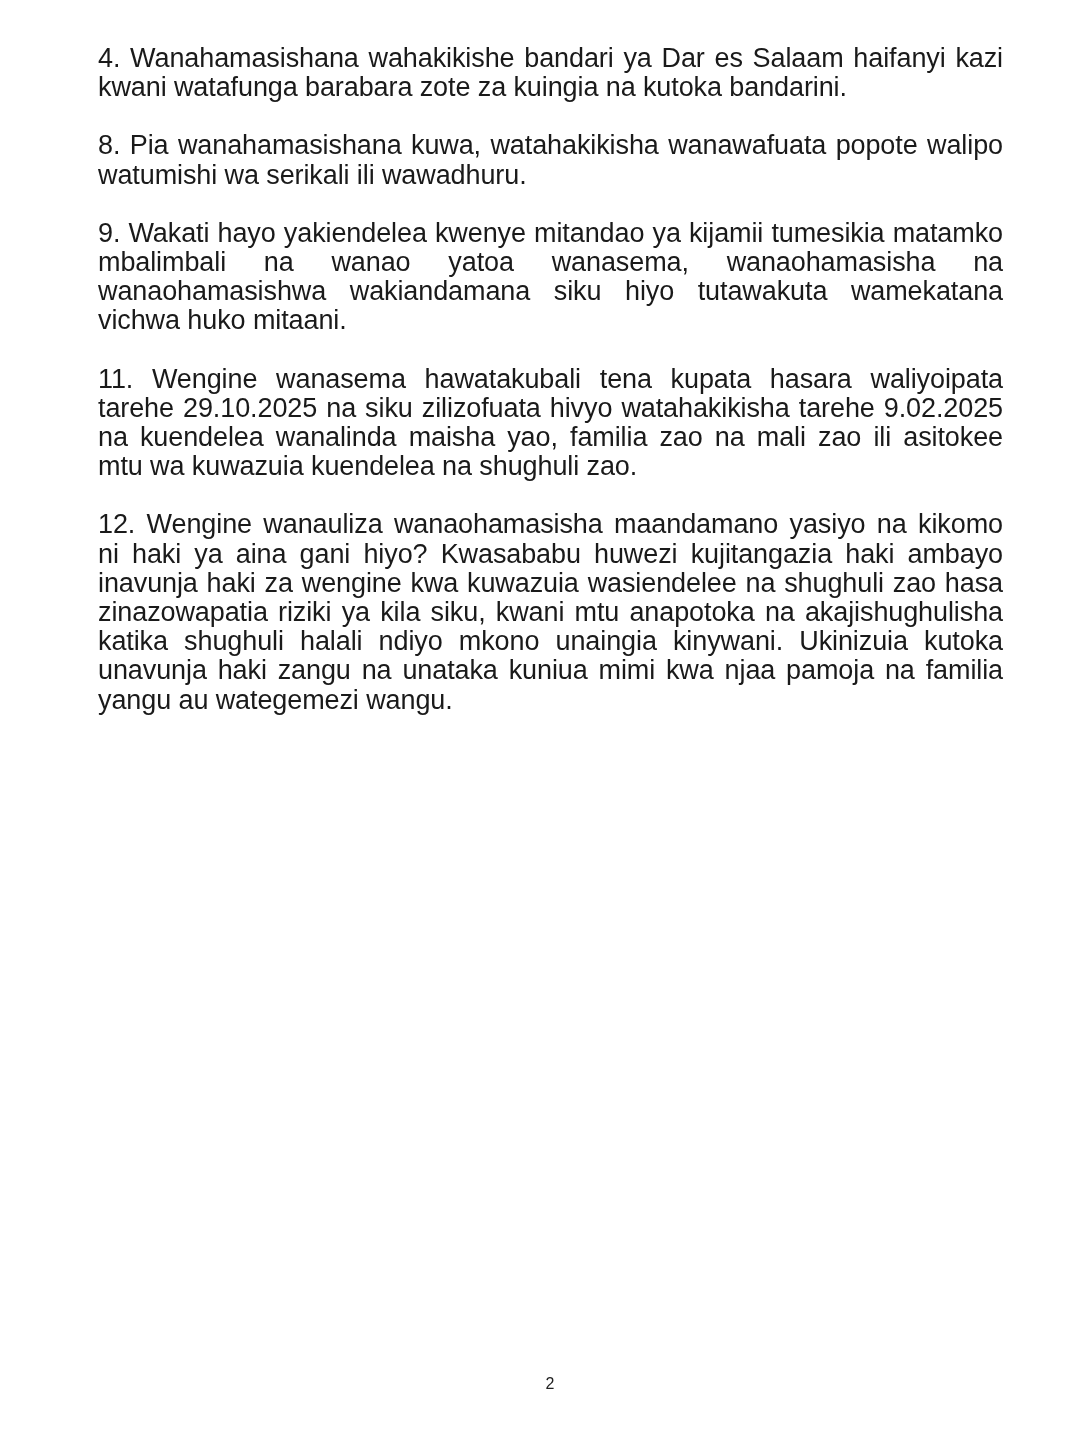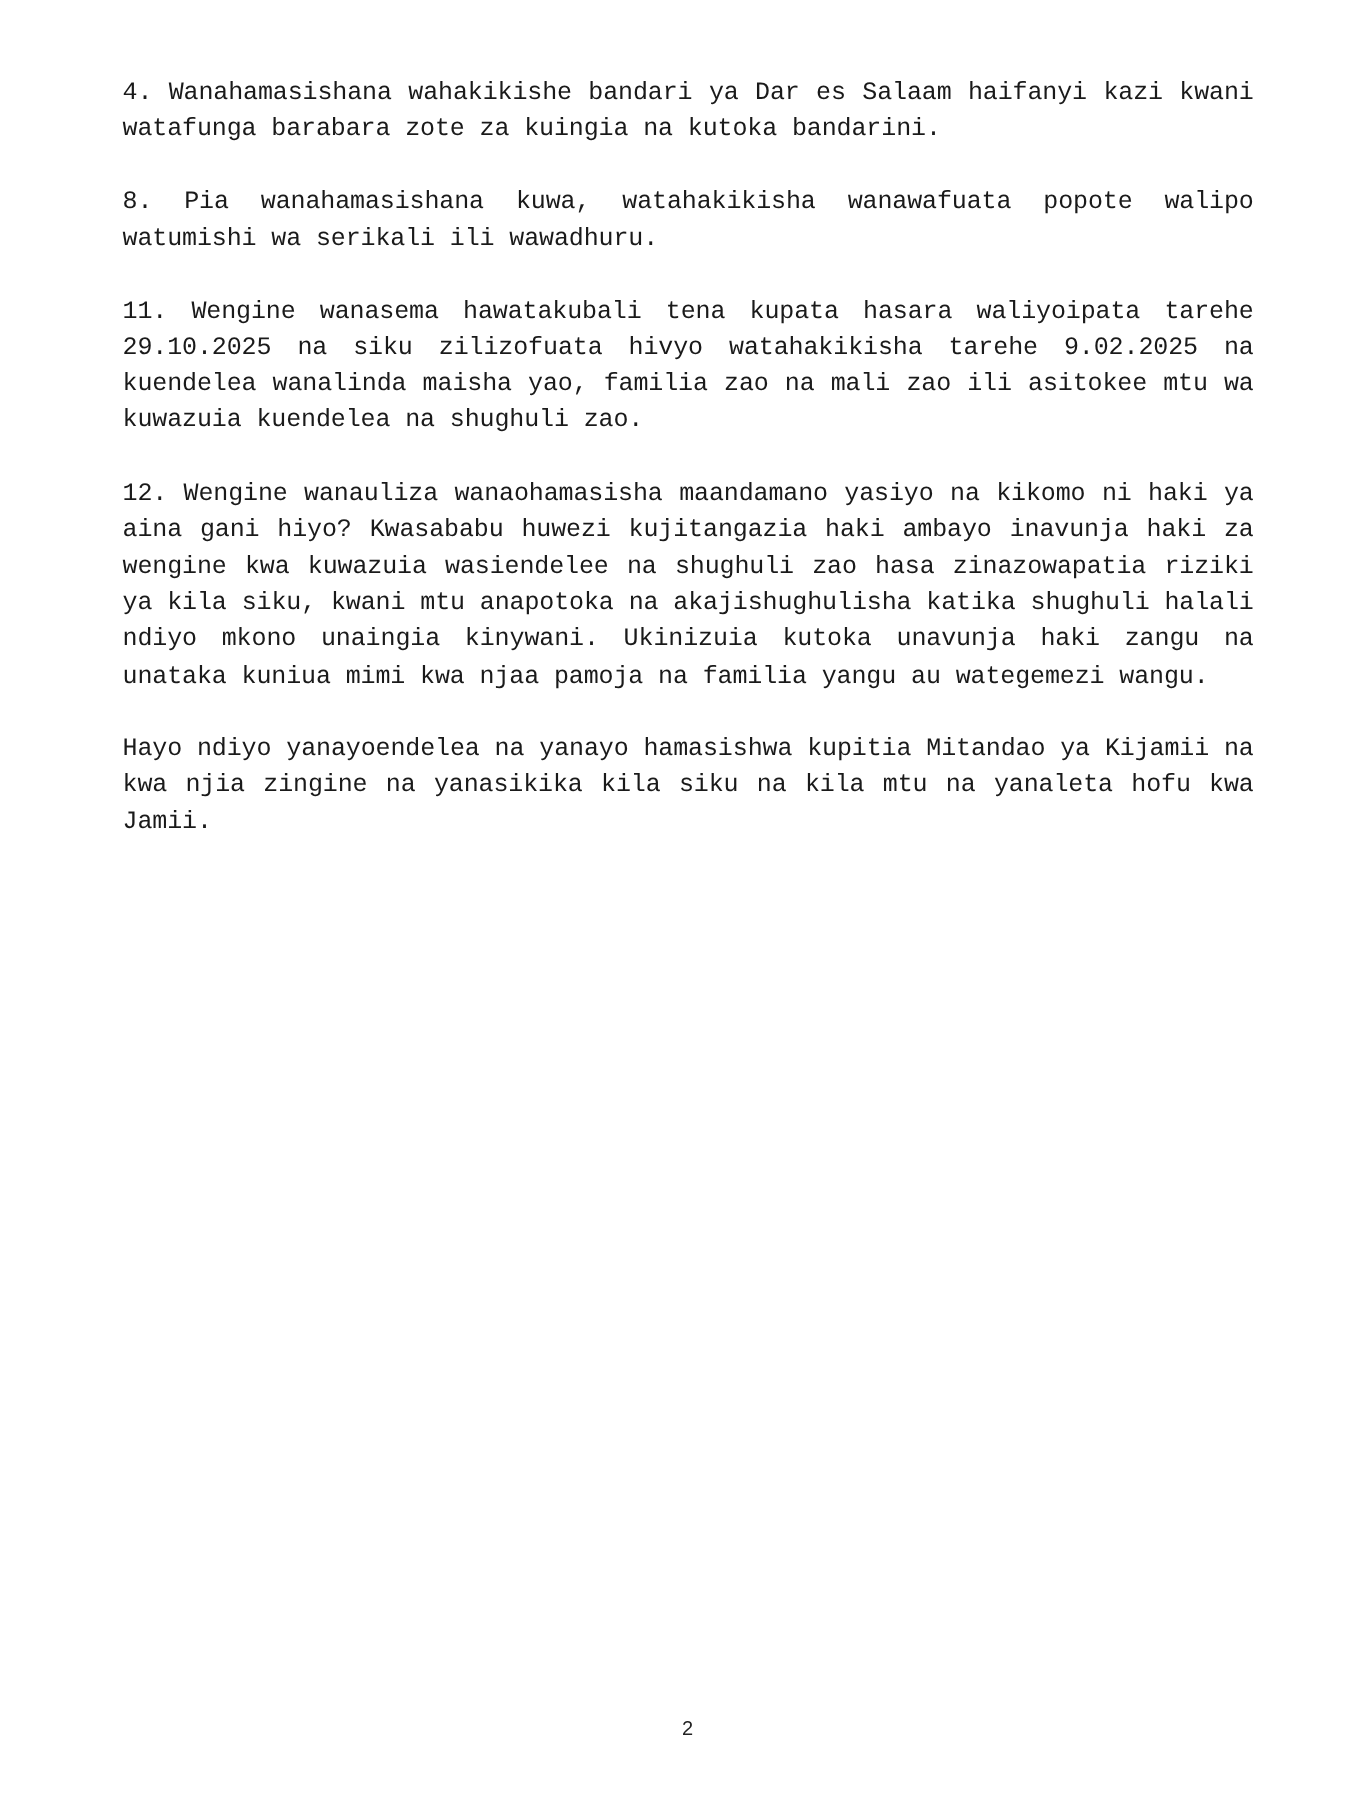--- a/index.html
+++ b/index.html
@@ -15,41 +15,40 @@
       font-family: "Liberation Sans", sans-serif;
       color: #1a1a1a;
     }
     .page {
       position: absolute;
       left: 98px;
       top: 44px;
       width: 905px;
     }
     .para {
-      font-size: 20px;
+      font-size: 27px;
       line-height: 29.2px;
       text-align: justify;
-      margin: 16px 0 29px 0;
+      margin: 0 0 29px 0;
       letter-spacing: -0.1px;
-      font-family: Liberation Mono, monospace;
     }
     .page-number {
       position: absolute;
       left: 0;
       width: 1100px;
       top: 1375px;
       text-align: center;
       font-size: 16px;
       color: #222;
     }
   </style>
 </head>
 <body>
 
 <div class="page">
   <p class="para">4. Wanahamasishana wahakikishe bandari ya Dar es Salaam haifanyi kazi kwani watafunga barabara zote za kuingia na kutoka bandarini.</p>
   <p class="para">8. Pia wanahamasishana kuwa, watahakikisha wanawafuata popote walipo watumishi wa serikali ili wawadhuru.</p>
+  <p class="para">9. Wakati hayo yakiendelea kwenye mitandao ya kijamii tumesikia matamko mbalimbali na wanao yatoa wanasema, wanaohamasisha na wanaohamasishwa wakiandamana siku hiyo tutawakuta wamekatana vichwa huko mitaani.</p>
   <p class="para">11. Wengine wanasema hawatakubali tena kupata hasara waliyoipata tarehe 29.10.2025 na siku zilizofuata hivyo watahakikisha tarehe 9.02.2025 na kuendelea wanalinda maisha yao, familia zao na mali zao ili asitokee mtu wa kuwazuia kuendelea na shughuli zao.</p>
   <p class="para">12. Wengine wanauliza wanaohamasisha maandamano yasiyo na kikomo ni haki ya aina gani hiyo? Kwasababu huwezi kujitangazia haki ambayo inavunja haki za wengine kwa kuwazuia wasiendelee na shughuli zao hasa zinazowapatia riziki ya kila siku, kwani mtu anapotoka na akajishughulisha katika shughuli halali ndiyo mkono unaingia kinywani. Ukinizuia kutoka unavunja haki zangu na unataka kuniua mimi kwa njaa pamoja na familia yangu au wategemezi wangu.</p>
-  <p class="para">Hayo ndiyo yanayoendelea na yanayo hamasishwa kupitia Mitandao ya Kijamii na kwa njia zingine na yanasikika kila siku na kila mtu na yanaleta hofu kwa Jamii.</p>
 </div>
 
 <div class="page-number">2</div>
 
 </body></html>

